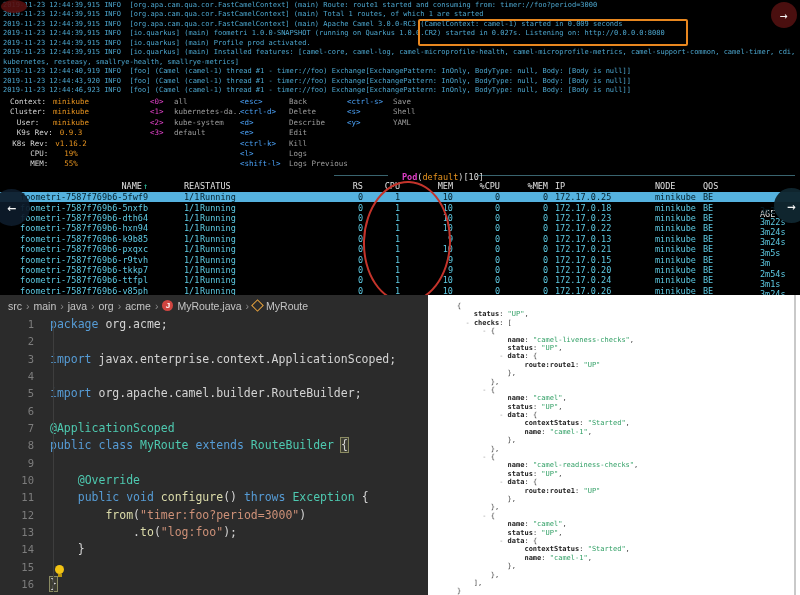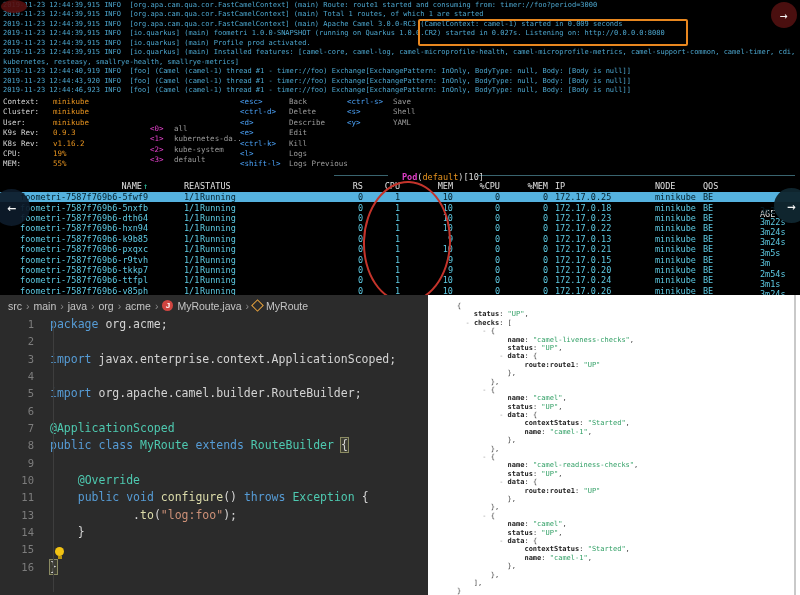--- a/index.html
+++ b/index.html
@@ -7,24 +7,24 @@
        font-family:"DejaVu Sans Mono",monospace;}
 
   
   #logs{position:absolute;top:1px;left:3px;width:797px;font-size:7px;line-height:9.45px;
         color:#4ca6ce;overflow:hidden;}
   .log-line{white-space:pre;height:9.45px;overflow:hidden;}
 
   
   #k9s{position:absolute;top:97px;left:0;width:800px;height:73px;font-size:7.5px;line-height:10.4px;}
   .kcol{position:absolute;top:0;}
-  #kinfo{left:3px;}
+  #kinfo{left:3px;text-align:center;}
   .klabel{display:inline-block;width:50px;color:#d6d6d6;}
   .kvalue{color:#e8941f;}
-  #kns{left:150px;margin-top:27px;}  #kcmda{left:240px;}  #kcmdb{left:347px;}
+  #kns{left:150px;}  #kcmda{left:240px;}  #kcmdb{left:347px;}
   .hkey{display:inline-block;color:#e040c8;}
   #kns .hkey{width:24px;}
   #kcmda .hkey{width:49px;color:#4aa0f5;}
   #kcmdb .hkey{width:46px;color:#4aa0f5;}
   .hlabel{color:#9c9c9c;}
   #klogo{position:absolute;right:5px;top:1px;color:#d2691e;font-size:6.5px;line-height:8.8px;white-space:pre;}
 
   
   #ttitle{position:absolute;top:169px;left:0;width:800px;height:12px;font-size:8.5px;}
   .tline{position:absolute;top:6px;border-top:1px solid #39646f;height:0;}
@@ -365,20 +365,24 @@
         <span class="gutter">9</span>
         <span class="cc"></span>
       </div>
       <div class="code-line">
         <span class="gutter">10</span>
         <span class="cc"><span class="tk-pl">    </span><span class="tk-an">@Override</span></span>
       </div>
       <div class="code-line">
         <span class="gutter">11</span>
         <span class="cc"><span class="tk-pl">    </span><span class="tk-kw">public</span><span class="tk-pl"> </span><span class="tk-kw">void</span><span class="tk-pl"> </span><span class="tk-fn">configure</span><span class="tk-pl">() </span><span class="tk-kw">throws</span><span class="tk-pl"> </span><span class="tk-ty">Exception</span><span class="tk-pl"> {</span></span>
+      </div>
+      <div class="code-line">
+        <span class="gutter">12</span>
+        <span class="cc"><span class="tk-pl">        </span><span class="tk-fn">from</span><span class="tk-pl">(</span><span class="tk-st">"timer:foo?period=3000"</span><span class="tk-pl">)</span></span>
       </div>
       <div class="code-line">
         <span class="gutter">13</span>
         <span class="cc"><span class="tk-pl">            .</span><span class="tk-fn">to</span><span class="tk-pl">(</span><span class="tk-st">"log:foo"</span><span class="tk-pl">);</span></span>
       </div>
       <div class="code-line">
         <span class="gutter">14</span>
         <span class="cc"><span class="tk-pl">    }</span></span>
       </div>
       <div class="code-line">

